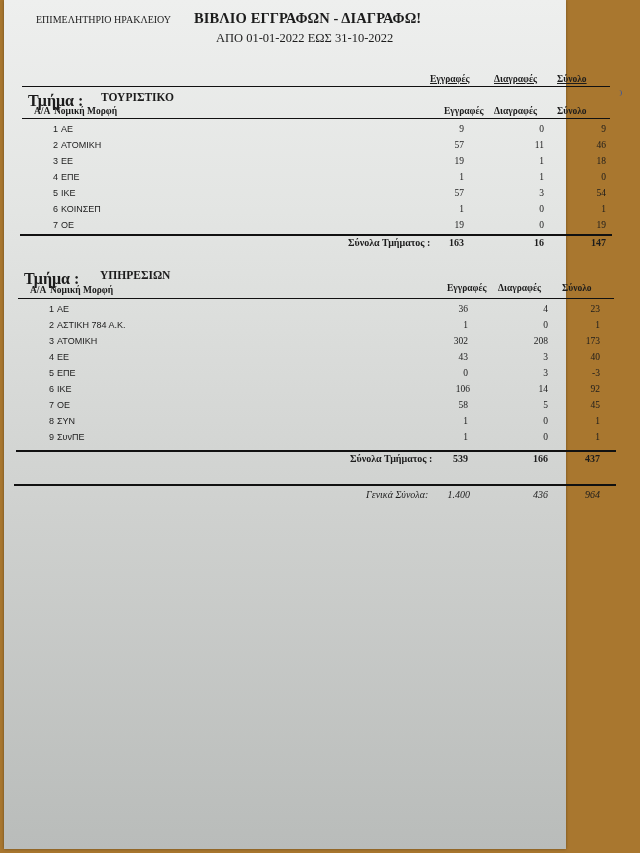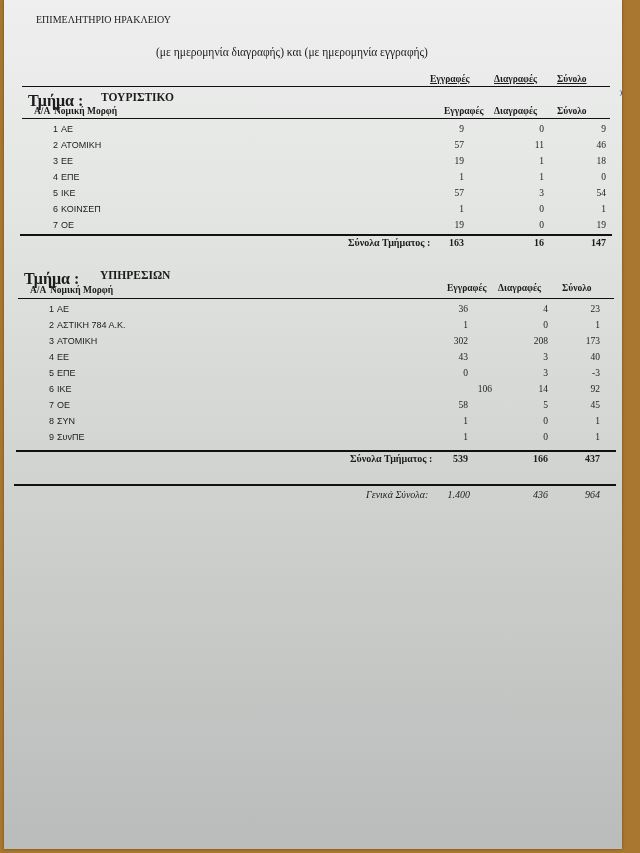--- a/index.html
+++ b/index.html
@@ -4,21 +4,21 @@
   <style>
     html, body { margin: 0; padding: 0; }
     body {
       width: 640px; height: 853px; overflow: hidden;
       background: #a9772f;
       font-family: "Liberation Serif", "DejaVu Serif", serif;
       color: #1c1c1c;
       position: relative;
     }
     .paper {
-      position: absolute; left: 4px; top: 0; width: 618px; height: 849px;
+      position: absolute; left: 4px; top: 0; width: 562px; height: 849px;
       background: linear-gradient(180deg, #eeefee 0%, #e3e5e3 25%, #cfd1cf 60%, #b9bcba 100%);
       box-shadow: 0 0 3px rgba(0,0,0,0.35);
     }
     .abs { position: absolute; white-space: nowrap; }
     .org { left: 32px; top: 14px; font-size: 10px; }
     .title { left: 190px; top: 10px; font-size: 14.5px; font-weight: bold; letter-spacing: 0.1px; }
     .period { left: 212px; top: 31px; font-size: 12.5px; }
     .sub { left: 152px; top: 46px; font-size: 11.5px; }
 
     .rule { position: absolute; height: 0; border-top: 1.6px solid #111; }
@@ -41,21 +41,22 @@
     .c3 { left: 562px; }
     .totrow { font-weight: bold; font-size: 10px; }
     .pen-mark { position: absolute; left: 614px; top: 90px; width: 3px; height: 6px; border-right: 1px solid #4a5a8a; border-radius: 0 4px 4px 0; }
   </style>
 </head>
 <body>
 
 <div class="paper">
 
   <div class="abs org">ΕΠΙΜΕΛΗΤΗΡΙΟ ΗΡΑΚΛΕΙΟΥ</div>
-  <div class="abs sub">(με ημερομηνία διαγραφής) και (με ημερομηνία εγγραφής)</div>
+  <div class="abs title">ΒΙΒΛΙΟ ΕΓΓΡΑΦΩΝ - ΔΙΑΓΡΑΦΩ!</div>
+  <div class="abs period">ΑΠΟ 01-01-2022 ΕΩΣ 31-10-2022</div>
 
   <div class="abs hdr u bold" style="left:426px; top:74px;">Εγγραφές</div>
   <div class="abs hdr u bold" style="left:490px; top:74px;">Διαγραφές</div>
   <div class="abs hdr u bold" style="left:553px; top:74px;">Σύνολο</div>
   <div class="rule" style="left:18px; top:86px; width:588px;"></div>
   <div class="pen-mark"></div>
 
   <div>
     <div class="abs sec-label" style="left:24px; top:92px;">Τμήμα :</div>
     <div class="abs sec-name" style="left:97px; top:91px;">ΤΟΥΡΙΣΤΙΚΟ</div>
@@ -165,21 +166,21 @@
     <div class="row" style="top:368px;">
       <span class="aa" style="left:38px;">5</span>
       <span class="form" style="left:53px;">ΕΠΕ</span>
       <span class="num c1" style="left:424px;">0</span>
       <span class="num c2" style="left:504px;">3</span>
       <span class="num c3" style="left:556px;">-3</span>
     </div>
     <div class="row" style="top:384px;">
       <span class="aa" style="left:38px;">6</span>
       <span class="form" style="left:53px;">ΙΚΕ</span>
-      <span class="num c1" style="left:448px;">106</span>
+      <span class="num c1" style="left:426px;">106</span>
       <span class="num c2" style="left:504px;">14</span>
       <span class="num c3" style="left:556px;">92</span>
     </div>
     <div class="row" style="top:400px;">
       <span class="aa" style="left:38px;">7</span>
       <span class="form" style="left:53px;">ΟΕ</span>
       <span class="num c1" style="left:424px;">58</span>
       <span class="num c2" style="left:504px;">5</span>
       <span class="num c3" style="left:556px;">45</span>
     </div>

